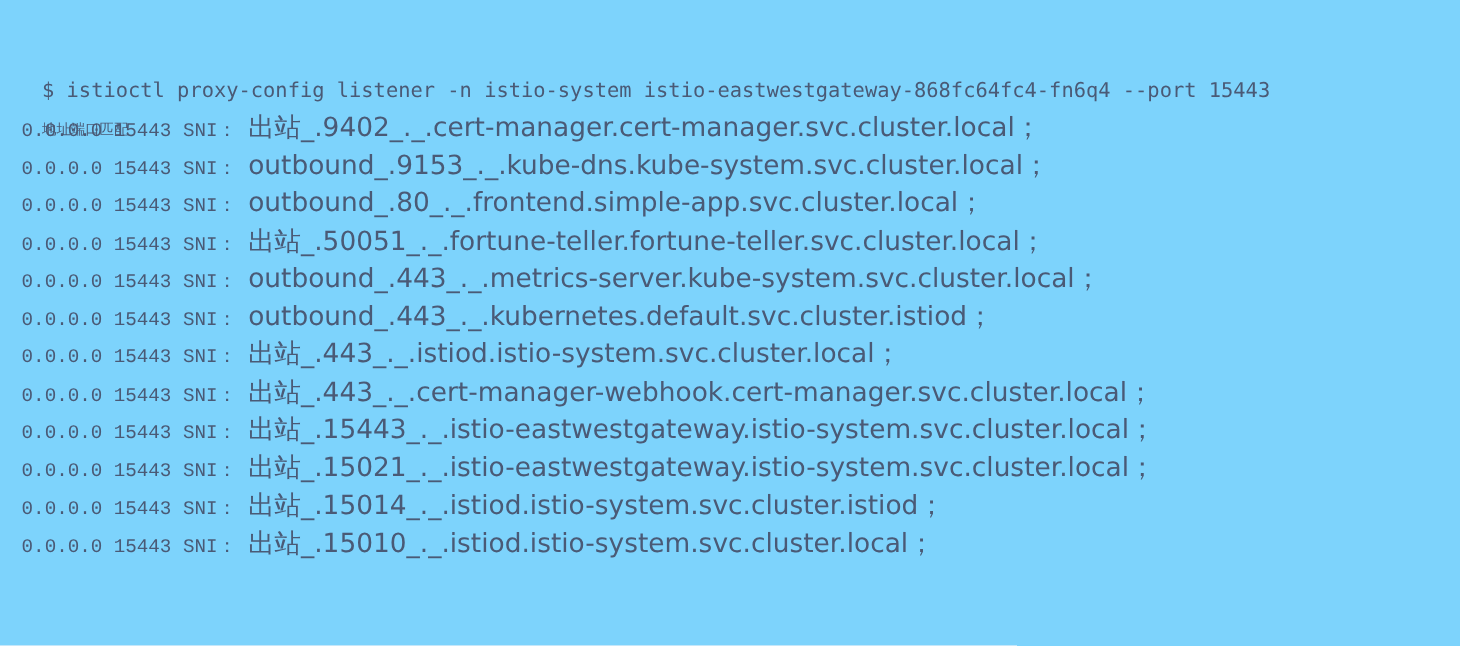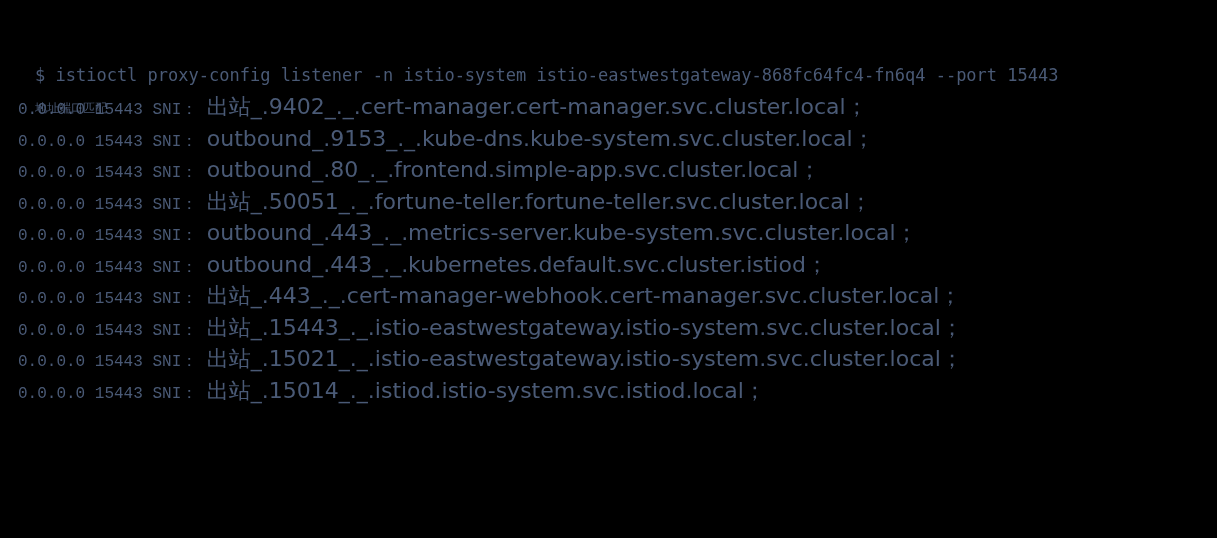--- a/index.html
+++ b/index.html
@@ -4,21 +4,21 @@
 <style>
   html, body {
     margin: 0;
     padding: 0;
     background: #f5f6f8;
   }
   #terminal {
     position: relative;
     width: 1217px;
     height: 538px;
-    background: #000000;
+    background: #7dd3fc;
     overflow: hidden;
     box-sizing: border-box;
     padding: 28px 0 0 18px;
   }
   .line {
     height: 31.5px;
     line-height: 31.5px;
     white-space: pre;
     color: #4a5a76;
     font-size: 17px;
@@ -61,19 +61,21 @@
     <span class="header-line">地址端口匹配</span>
   </div>
 
   <div id="rows">
       <div class="line"><span class="mono">0.0.0.0 15443 SNI：</span><span class="mono"> </span><span class="prop">出站_.9402_._.cert-manager.cert-manager.svc.cluster.local；</span></div>
       <div class="line"><span class="mono">0.0.0.0 15443 SNI：</span><span class="mono"> </span><span class="prop">outbound_.9153_._.kube-dns.kube-system.svc.cluster.local；</span></div>
       <div class="line"><span class="mono">0.0.0.0 15443 SNI：</span><span class="mono"> </span><span class="prop">outbound_.80_._.frontend.simple-app.svc.cluster.local；</span></div>
       <div class="line"><span class="mono">0.0.0.0 15443 SNI：</span><span class="mono"> </span><span class="prop">出站_.50051_._.fortune-teller.fortune-teller.svc.cluster.local；</span></div>
       <div class="line"><span class="mono">0.0.0.0 15443 SNI：</span><span class="mono"> </span><span class="prop">outbound_.443_._.metrics-server.kube-system.svc.cluster.local；</span></div>
       <div class="line"><span class="mono">0.0.0.0 15443 SNI：</span><span class="mono"> </span><span class="prop">outbound_.443_._.kubernetes.default.svc.cluster.istiod；</span></div>
+      <div class="line"><span class="mono">0.0.0.0 15443 SNI：</span><span class="mono"> </span><span class="prop">出站_.443_._.istiod.istio-system.svc.cluster.local；</span></div>
       <div class="line"><span class="mono">0.0.0.0 15443 SNI：</span><span class="mono"> </span><span class="prop">出站_.443_._.cert-manager-webhook.cert-manager.svc.cluster.local；</span></div>
       <div class="line"><span class="mono">0.0.0.0 15443 SNI：</span><span class="mono"> </span><span class="prop">出站_.15443_._.istio-eastwestgateway.istio-system.svc.cluster.local；</span></div>
       <div class="line"><span class="mono">0.0.0.0 15443 SNI：</span><span class="mono"> </span><span class="prop">出站_.15021_._.istio-eastwestgateway.istio-system.svc.cluster.local；</span></div>
-      <div class="line"><span class="mono">0.0.0.0 15443 SNI：</span><span class="mono"> </span><span class="prop">出站_.15014_._.istiod.istio-system.svc.istiod.local；</span></div>
+      <div class="line"><span class="mono">0.0.0.0 15443 SNI：</span><span class="mono"> </span><span class="prop">出站_.15014_._.istiod.istio-system.svc.cluster.istiod；</span></div>
+      <div class="line"><span class="mono">0.0.0.0 15443 SNI：</span><span class="mono"> </span><span class="prop">出站_.15010_._.istiod.istio-system.svc.cluster.local；</span></div>
     </div>
 
 </div>
 
 </body></html>

